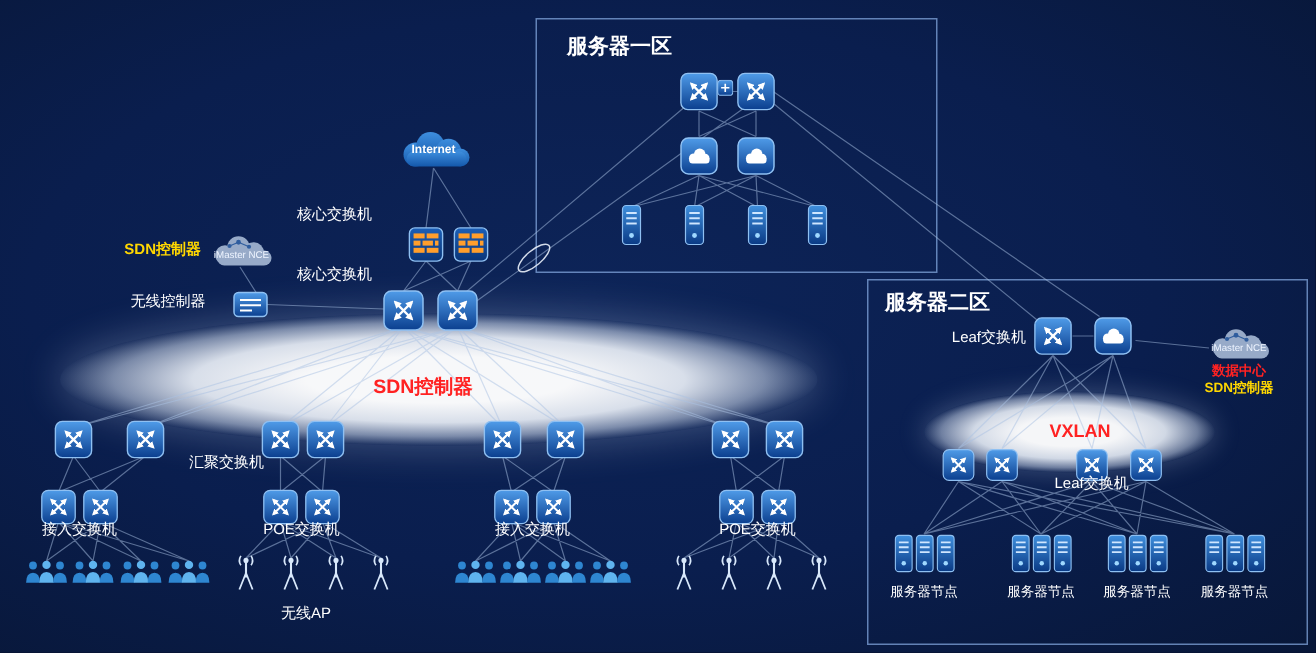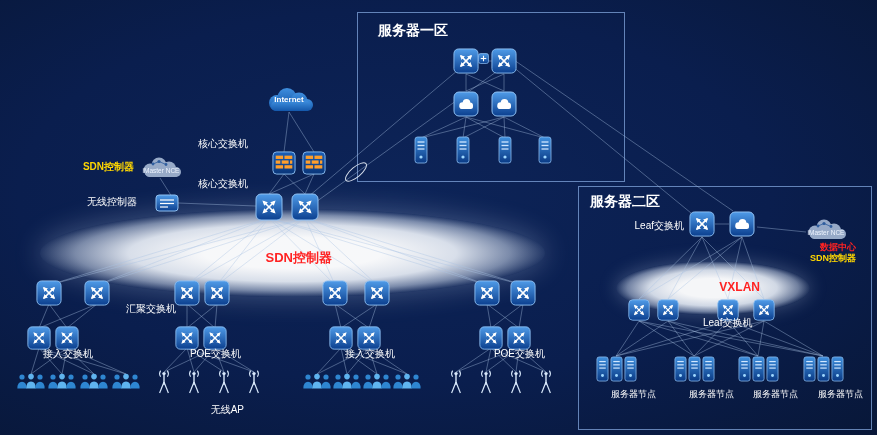--- a/index.html
+++ b/index.html
@@ -9,21 +9,21 @@
   }
   *{margin:0;padding:0;box-sizing:border-box}
   body{background:#061233;font-family:"Liberation Sans","DejaVu Sans",sans-serif;}
   #canvas{position:relative;width:877px;height:435px;overflow:hidden;
     background:radial-gradient(ellipse at 45% 45%, #0d2458 0%, var(--background) 55%, #081738 100%);}
   .zone{position:absolute;border:1px solid rgba(130,165,220,.75);}
   .zone-title{position:absolute;color:#fff;font-weight:bold;font-size:14px;white-space:nowrap;}
   .node{position:absolute;}
   .node svg{display:block;width:100%;height:100%;}
   .lbl{position:absolute;color:#fff;font-size:10px;white-space:nowrap;line-height:1.15;}
-  .lbl.c{text-align:right;}
+  .lbl.c{text-align:center;}
   .lbl.r{text-align:right;}
   .lbl.b{font-weight:bold;}
   .lbl.red{color:var(--accent_red);}
   .lbl.yellow{color:var(--accent_yellow);}
   .ellipse{position:absolute;border-radius:50%;}
   .ellipse.big{background:radial-gradient(closest-side, rgba(255,255,255,.97) 35%, rgba(238,243,250,.9) 65%, rgba(215,226,242,.55) 86%, rgba(190,208,235,.12) 100%);
     box-shadow:0 0 28px rgba(220,235,255,.28);}
   .ellipse.small{background:radial-gradient(closest-side, rgba(255,255,255,.96) 35%, rgba(236,242,250,.88) 66%, rgba(212,224,242,.5) 88%, rgba(190,208,235,.1) 100%);
     box-shadow:0 0 18px rgba(220,235,255,.25);}
   #wires{position:absolute;left:0;top:0;}

